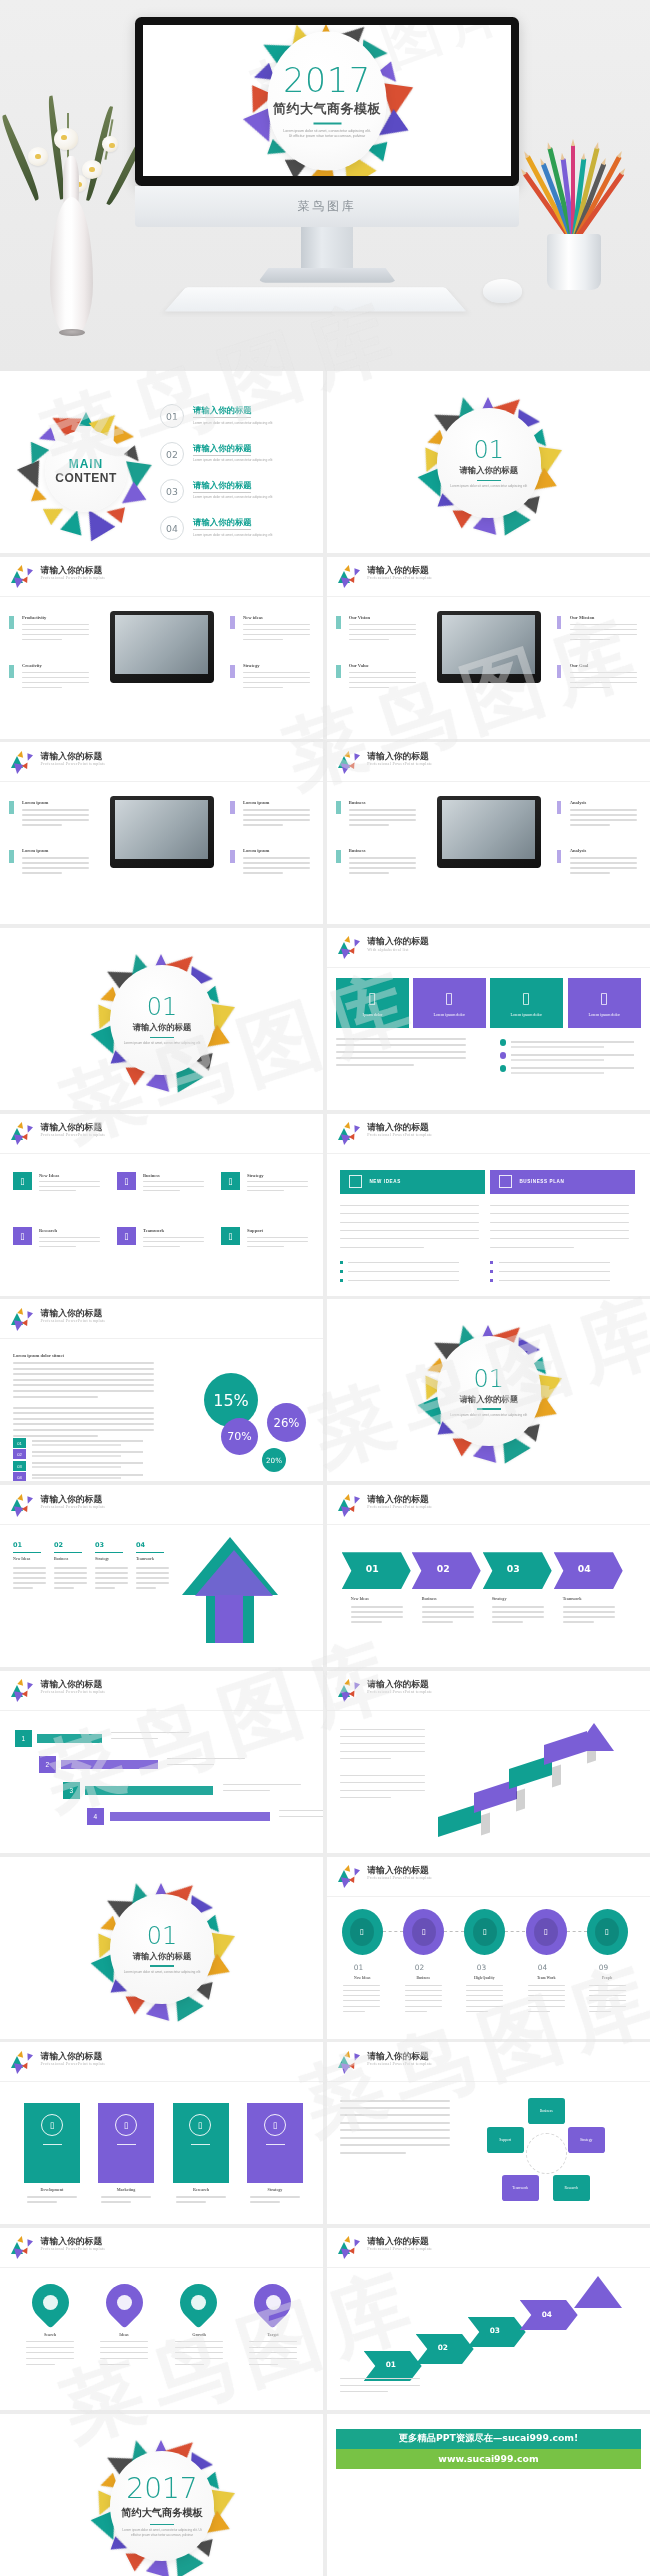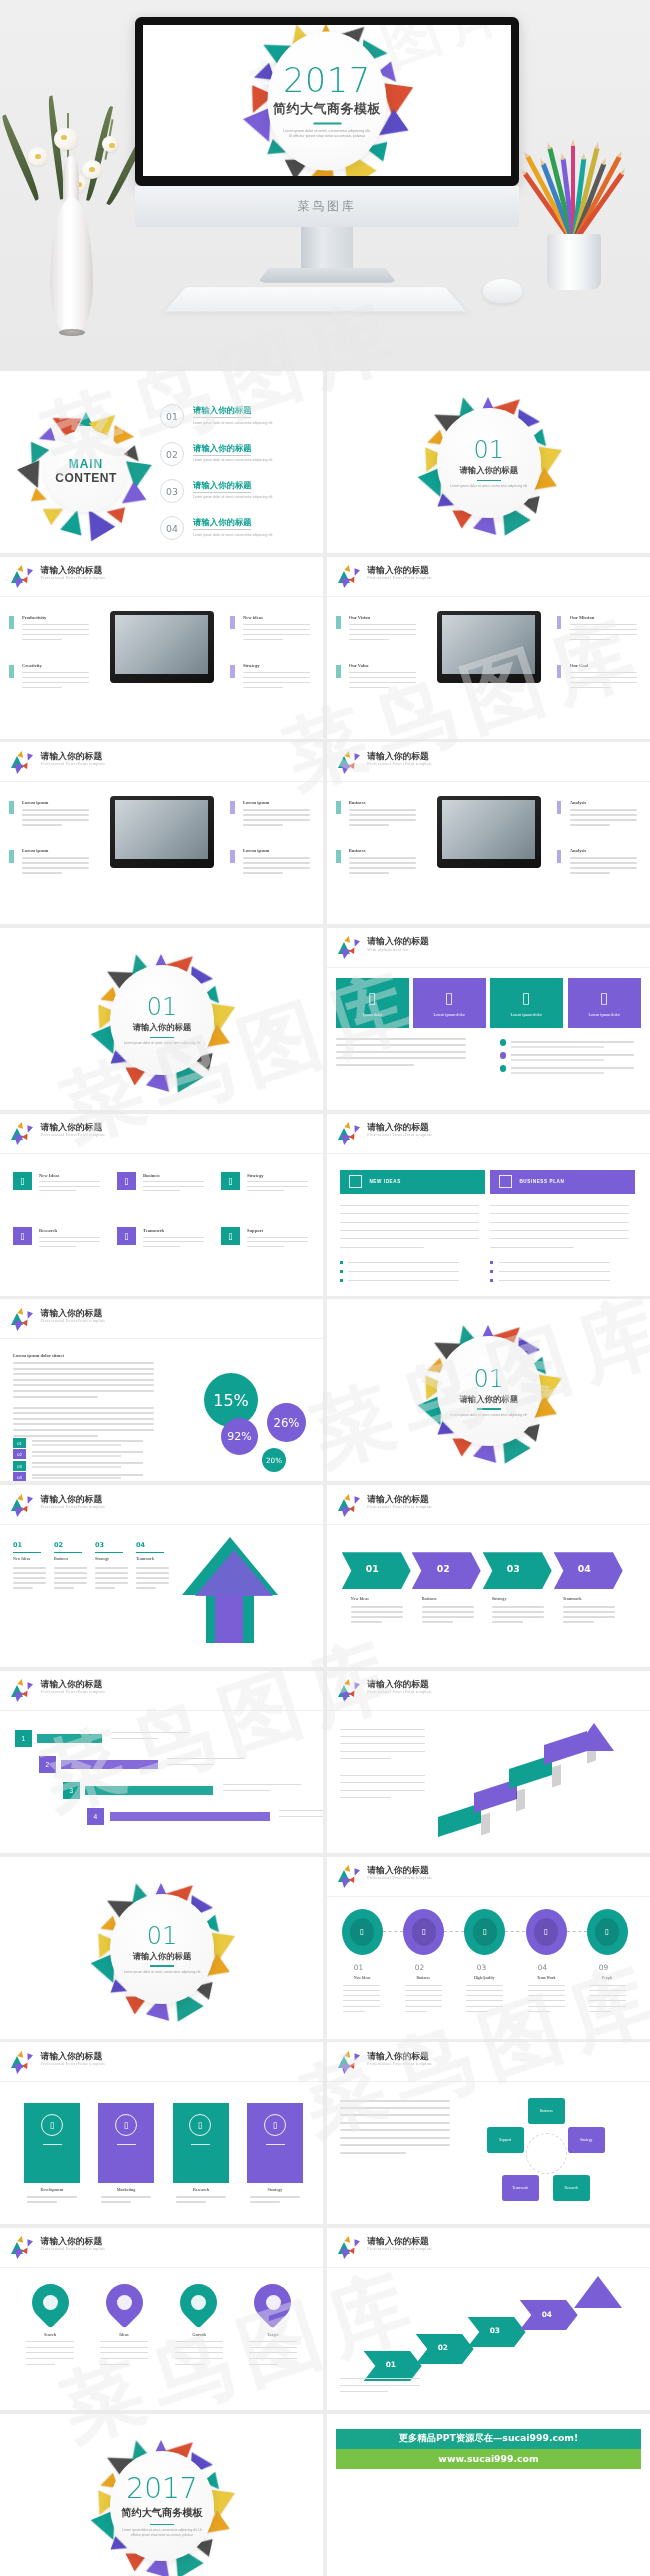--- a/index.html
+++ b/index.html
@@ -712,21 +712,21 @@
           <div style="position: absolute; left: 32px; top: 152px; width: 111px; height: 1.5px; background: rgb(220, 220, 220);"></div>
           <div style="position: absolute; left: 32px; top: 156px; width: 89px; height: 1.5px; background: rgb(228, 228, 228);"></div>
           <div style="position: absolute; left: 13px; top: 162px; width: 13px; height: 9.3px; background: rgb(16, 160, 146); display: flex; align-items: center; justify-content: center; color: rgb(255, 255, 255); font-size: 4.1px;">03</div>
           <div style="position: absolute; left: 32px; top: 163px; width: 111px; height: 1.5px; background: rgb(220, 220, 220);"></div>
           <div style="position: absolute; left: 32px; top: 167px; width: 89px; height: 1.5px; background: rgb(228, 228, 228);"></div>
           <div style="position: absolute; left: 13px; top: 173px; width: 13px; height: 9.3px; background: rgb(122, 94, 214); display: flex; align-items: center; justify-content: center; color: rgb(255, 255, 255); font-size: 4.1px;">04</div>
           <div style="position: absolute; left: 32px; top: 175px; width: 111px; height: 1.5px; background: rgb(220, 220, 220);"></div>
           <div style="position: absolute; left: 32px; top: 178px; width: 89px; height: 1.5px; background: rgb(228, 228, 228);"></div>
           <div style="position: absolute; left: 204px; top: 74px; width: 54px; height: 54px; border-radius: 50%; background: rgb(16, 160, 146); display: flex; align-items: center; justify-content: center; color: rgb(255, 255, 255); font-size: 16px; font-family: &quot;DejaVu Sans&quot;, sans-serif;">15%</div>
           <div style="position: absolute; left: 267px; top: 104px; width: 39px; height: 39px; border-radius: 50%; background: rgb(122, 94, 214); display: flex; align-items: center; justify-content: center; color: rgb(255, 255, 255); font-size: 11.7px; font-family: &quot;DejaVu Sans&quot;, sans-serif;">26%</div>
-          <div style="position: absolute; left: 221px; top: 119px; width: 37px; height: 37px; border-radius: 50%; background: rgb(122, 94, 214); display: flex; align-items: center; justify-content: center; color: rgb(255, 255, 255); font-size: 11px; font-family: &quot;DejaVu Sans&quot;, sans-serif;">92%</div>
+          <div style="position: absolute; left: 221px; top: 119px; width: 37px; height: 37px; border-radius: 50%; background: rgb(122, 94, 214); display: flex; align-items: center; justify-content: center; color: rgb(255, 255, 255); font-size: 11px; font-family: &quot;DejaVu Sans&quot;, sans-serif;">70%</div>
           <div style="position: absolute; left: 262px; top: 149px; width: 24px; height: 24px; border-radius: 50%; background: rgb(16, 160, 146); display: flex; align-items: center; justify-content: center; color: rgb(255, 255, 255); font-size: 7.2px; font-family: &quot;DejaVu Sans&quot;, sans-serif;">20%</div>
         </div>
         <div class="slide">
           <div style="position: absolute; inset: 0px;">
             <div class="tri" style="border-left: 7.5px solid transparent; border-right: 7.5px solid transparent; border-bottom: 15px solid rgb(122, 94, 214); left: 154px; top: 26px; transform: rotate(0deg); filter: drop-shadow(rgba(0, 0, 0, 0.12) 0px 0.9px 0.9px);"></div>
             <div class="tri" style="border-left: 13.5px solid transparent; border-right: 13.5px solid transparent; border-bottom: 27px solid rgb(217, 79, 50); left: 170px; top: 24px; transform: rotate(47deg); filter: drop-shadow(rgba(0, 0, 0, 0.12) 0px 0.9px 0.9px);"></div>
             <div class="tri" style="border-left: 11px solid transparent; border-right: 11px solid transparent; border-bottom: 22px solid rgb(91, 75, 196); left: 191px; top: 39px; transform: rotate(94deg); filter: drop-shadow(rgba(0, 0, 0, 0.12) 0px 0.9px 0.9px);"></div>
             <div class="tri" style="border-left: 8.3px solid transparent; border-right: 8.3px solid transparent; border-bottom: 16.7px solid rgb(16, 160, 146); left: 206px; top: 61px; transform: rotate(141deg); filter: drop-shadow(rgba(0, 0, 0, 0.12) 0px 0.9px 0.9px);"></div>
             <div class="tri" style="border-left: 14.4px solid transparent; border-right: 14.4px solid transparent; border-bottom: 29px solid rgb(232, 201, 63); left: 205px; top: 77px; transform: rotate(188deg); filter: drop-shadow(rgba(0, 0, 0, 0.12) 0px 0.9px 0.9px);"></div>
             <div class="tri" style="border-left: 11.8px solid transparent; border-right: 11.8px solid transparent; border-bottom: 23.6px solid rgb(232, 163, 33); left: 203px; top: 101px; transform: rotate(235deg); filter: drop-shadow(rgba(0, 0, 0, 0.12) 0px 0.9px 0.9px);"></div>

